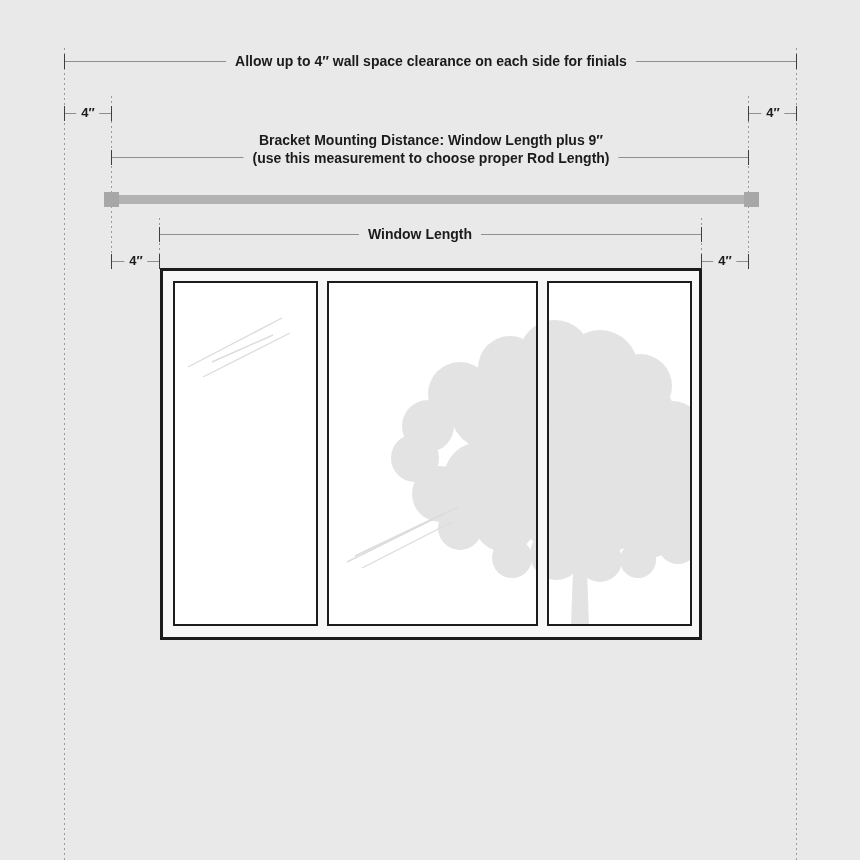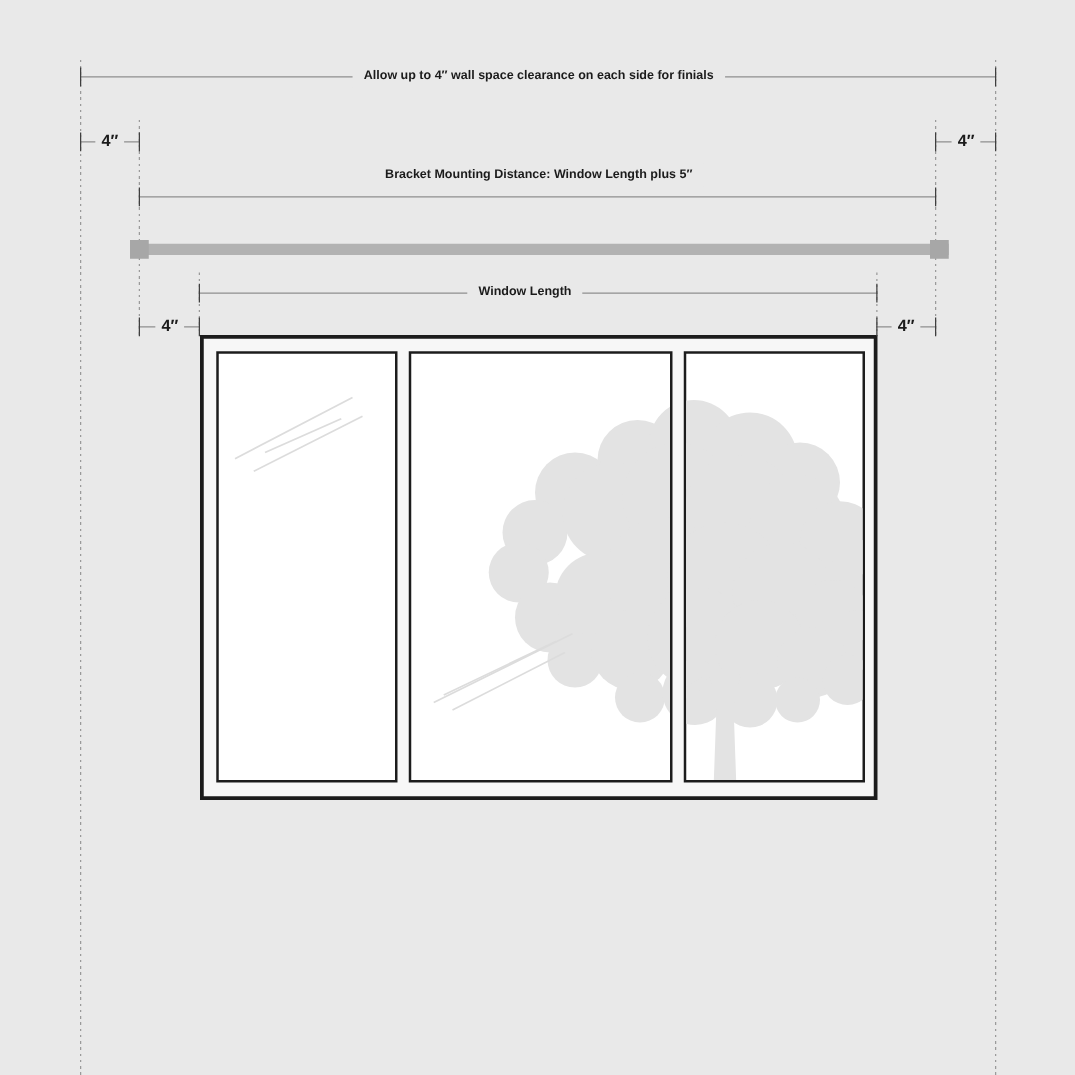--- a/index.html
+++ b/index.html
@@ -10,21 +10,21 @@
   html,body{margin:0;padding:0;background:var(--bg);}
   .stage{
     position:relative;width:860px;height:860px;background:var(--bg);
     font-family:"Liberation Sans",sans-serif;overflow:hidden;
   }
   .vdash{position:absolute;width:1px;
     background-image:repeating-linear-gradient(to bottom,var(--dash) 0 2px,transparent 2px 5px);}
   .hline{position:absolute;height:1px;background:var(--dim-line);}
   .tick{position:absolute;width:1px;height:15px;background:var(--tick);z-index:1;}
   .dim-label{position:absolute;transform:translateX(-50%);background:var(--bg);
-    color:var(--text);font-weight:bold;font-size:10px;line-height:18px;white-space:nowrap;
+    color:var(--text);font-weight:bold;font-size:14px;line-height:18px;white-space:nowrap;
     padding:0 9px;text-align:center;z-index:2;}
   .gap-label{position:absolute;transform:translateX(-50%);background:var(--bg);
     color:var(--text);font-weight:bold;font-size:13px;line-height:16px;white-space:nowrap;
     padding:0 5px;z-index:2;}
   .rod-body{position:absolute;left:105px;top:195px;width:654px;height:9px;background:var(--rod);}
   .rod-cap{position:absolute;top:192px;width:15px;height:15px;background:var(--rod-cap);}
   .window{position:absolute;left:160px;top:268px;width:542px;height:372px;box-sizing:border-box;
     border:3px solid var(--win-border);background:var(--frame-fill);}
   .pane{position:absolute;top:10px;height:345px;box-sizing:border-box;overflow:hidden;
     border:2px solid var(--win-border);background:var(--pane-fill);}
@@ -59,21 +59,22 @@
   <div class="tick" style="left:111px;top:106px;"></div>
   <div class="tick" style="left:748px;top:106px;"></div>
   <div class="tick" style="left:796px;top:106px;"></div>
   <div class="gap-label" style="left:88px;top:105px;">4″</div>
   <div class="gap-label" style="left:773px;top:105px;">4″</div>
 
   <div class="hline" style="left:111px;top:157px;width:638px;"></div>
   <div class="tick" style="left:111px;top:150px;"></div>
   <div class="tick" style="left:748px;top:150px;"></div>
   <div class="dim-label" style="left:431px;top:131px;">
-    <div>Bracket Mounting Distance: Window Length plus 5″</div>
+    <div>Bracket Mounting Distance: Window Length plus 9″</div>
+    <div>(use this measurement to choose proper Rod Length)</div>
   </div>
 
   <div class="rod-body"></div>
   <div class="rod-cap" style="left:104px;"></div>
   <div class="rod-cap" style="left:744px;"></div>
 
   <div class="vdash" style="left:159px;top:218px;height:50px;"></div>
   <div class="vdash" style="left:701px;top:218px;height:50px;"></div>
 
   <div class="hline" style="left:159px;top:234px;width:543px;"></div>

